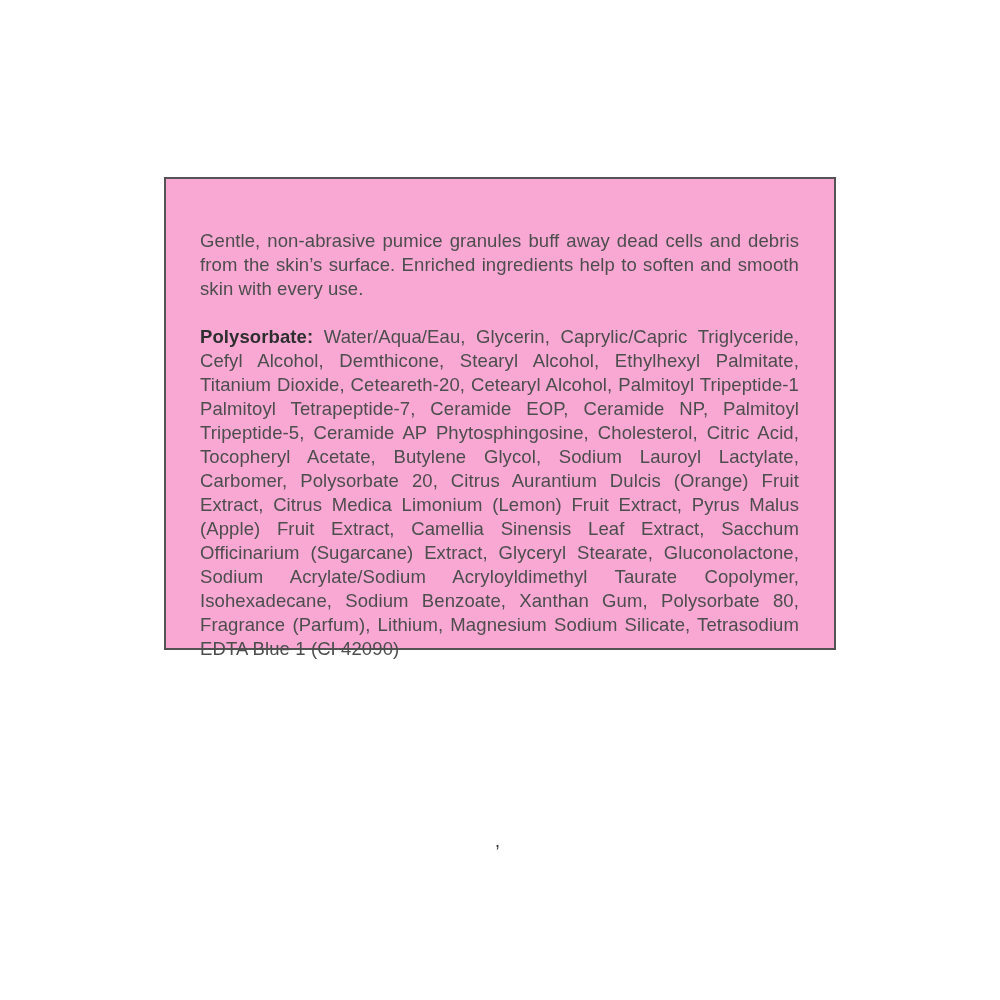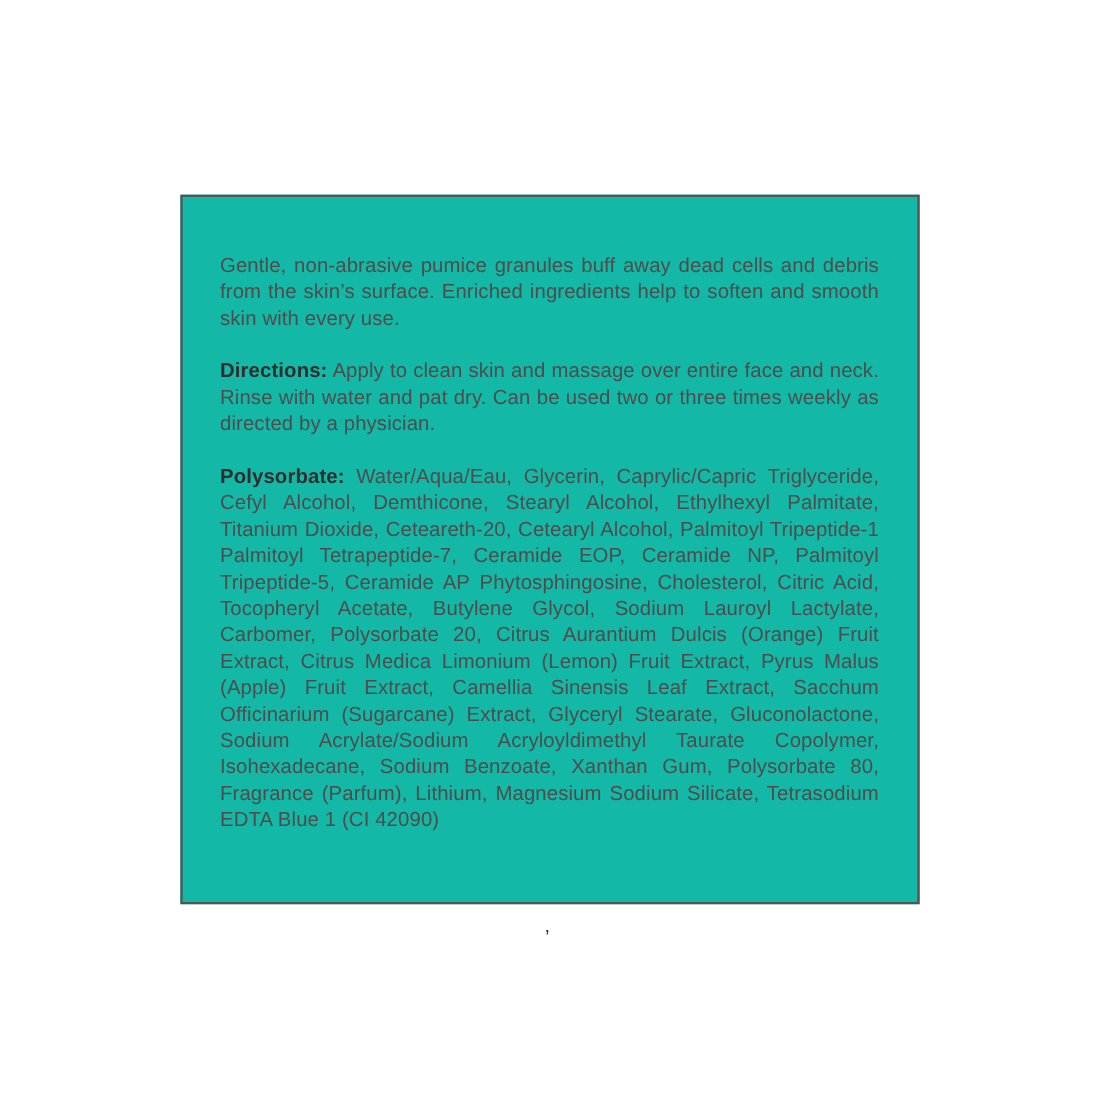--- a/index.html
+++ b/index.html
@@ -13,24 +13,24 @@
     height: 1000px;
     background: #ffffff;
     font-family: "Liberation Sans", "DejaVu Sans", sans-serif;
     overflow: hidden;
   }
   .label-box {
     position: absolute;
     left: 164px;
     top: 177px;
     width: 672px;
-    height: 645px;
+    height: 473px;
     border: 2px solid #545454;
     box-sizing: border-box;
-    background: #14b8a6;
+    background: #f9a8d4;
   }
   .label-content {
     position: absolute;
     left: 34px;
     right: 35px;
     top: 50px;
   }
   .label-content p {
     margin: 0 0 24px 0;
     font-size: 18.5px;
@@ -59,24 +59,20 @@
 
 <div class="canvas">
 
   <div class="label-box">
     <div class="label-content">
 
       <p>
         <span>Gentle, non-abrasive pumice granules buff away dead cells and debris from the skin’s surface. Enriched ingredients help to soften and smooth skin with every use.</span>
       </p>
 
-      <p>
-        <strong>Directions:</strong>
-        <span>Apply to clean skin and massage over entire face and neck. Rinse with water and pat dry. Can be used two or three times weekly as directed by a physician.</span>
-      </p>
 
       <p>
         <strong>Polysorbate:</strong>
         <span>Water/Aqua/Eau, Glycerin, Caprylic/Capric Triglyceride, Cefyl Alcohol, Demthicone, Stearyl Alcohol, Ethylhexyl Palmitate, Titanium Dioxide, Ceteareth-20, Cetearyl Alcohol, Palmitoyl Tripeptide-1 Palmitoyl Tetrapeptide-7, Ceramide EOP, Ceramide NP, Palmitoyl Tripeptide-5, Ceramide AP Phytosphingosine, Cholesterol, Citric Acid, Tocopheryl Acetate, Butylene Glycol, Sodium Lauroyl Lactylate, Carbomer, Polysorbate 20, Citrus Aurantium Dulcis (Orange) Fruit Extract, Citrus Medica Limonium (Lemon) Fruit Extract, Pyrus Malus (Apple) Fruit Extract, Camellia Sinensis Leaf Extract, Sacchum Officinarium (Sugarcane) Extract, Glyceryl Stearate, Gluconolactone, Sodium Acrylate/Sodium Acryloyldimethyl Taurate Copolymer, Isohexadecane, Sodium Benzoate, Xanthan Gum, Polysorbate 80, Fragrance (Parfum), Lithium, Magnesium Sodium Silicate, Tetrasodium EDTA Blue 1 (CI 42090)</span>
       </p>
 
     </div>
   </div>
 
   <span class="stray-mark">,</span>

